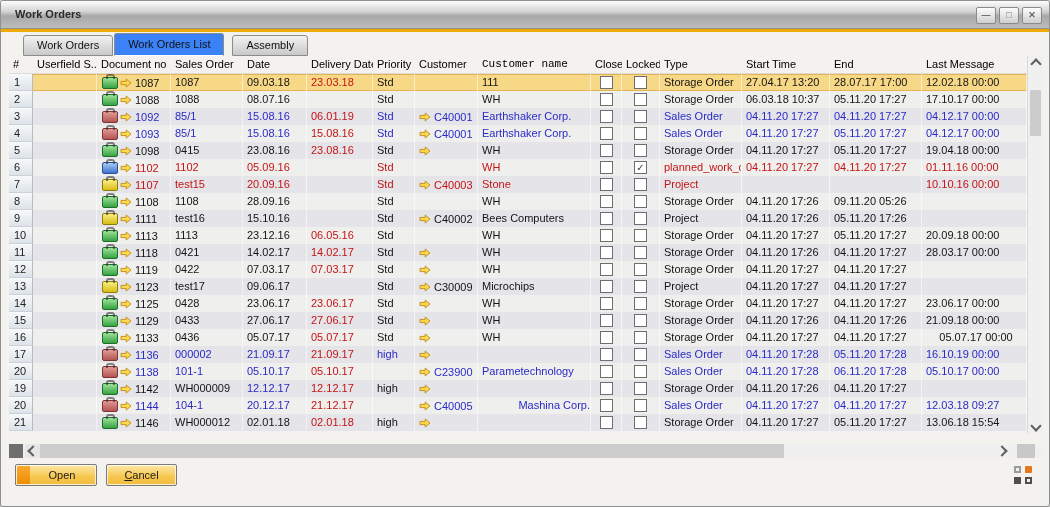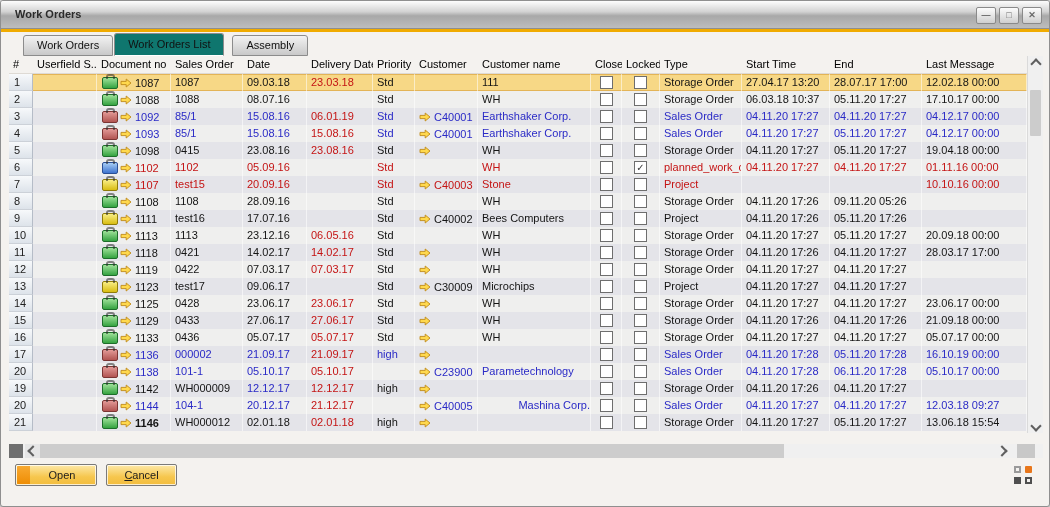--- a/index.html
+++ b/index.html
@@ -18,21 +18,21 @@
   .winbtn{width:18px;height:15px;border:1px solid #8a8a8a;border-radius:2px;
     background:linear-gradient(180deg,#fcfcfc,#cfcfcf);
     display:flex;align-items:center;justify-content:center;
     color:#6a6a6a;font-size:9px;font-weight:bold;line-height:1;cursor:default;}
   .goldbar{position:absolute;left:0;top:28px;right:0;height:3px;background:#F0AB00;}
   
   .tabstrip{position:absolute;left:22px;top:33px;height:22px;display:flex;align-items:flex-end;}
   .tab{height:19px;line-height:18px;padding:0 13px;margin-right:1px;
     border:1px solid #8c8c8c;border-radius:3px 3px 0 0;
     background:linear-gradient(180deg,#f2f2f2,#c9c9c9);color:#111;cursor:default;}
-  .tab.active{height:21px;line-height:20px;background:#0f766e;border-bottom:1px solid #ffffff;}
+  .tab.active{height:21px;line-height:20px;background:#3b82f6;border-bottom:1px solid #ffffff;}
   .tab.gap{margin-left:7px;}
   
   .grid{position:absolute;left:8px;top:55px;width:1034px;height:377px;background:#f4f2ef;}
   .thead{display:flex;height:17px;border-bottom:1px solid #dedad4;}
   .hcell{box-sizing:border-box;padding:2px 0 0 4px;overflow:hidden;white-space:nowrap;color:#000;}
   .tbody{position:relative;}
   .trow{display:flex;height:17px;box-sizing:border-box;}
   .trow.odd{background:#e4e4e9;}
   .trow.even{background:#efefee;}
   .trow.selected{background:#f7d886;box-shadow:inset 0 1px 0 #e3b457, inset 0 -1px 0 #e3b457;}
@@ -124,21 +124,21 @@
   <div class="grid">
     <div class="thead" id="thead">
         <div class="hcell" style="width: 24px;">#</div>
         <div class="hcell" style="width: 64px;">Userfield S...</div>
         <div class="hcell" style="width: 74px;">Document no</div>
         <div class="hcell" style="width: 72px;">Sales Order</div>
         <div class="hcell" style="width: 64px;">Date</div>
         <div class="hcell" style="width: 66px;">Delivery Date</div>
         <div class="hcell" style="width: 42px;">Priority</div>
         <div class="hcell" style="width: 63px;">Customer</div>
-        <div class="hcell" style="width: 113px;">Customer name</div>
+        <div class="hcell" style="width: 113px; font-family: Liberation Mono, monospace;">Customer name</div>
         <div class="hcell" style="width: 31px;">Closed</div>
         <div class="hcell" style="width: 38px;">Locked</div>
         <div class="hcell" style="width: 82px;">Type</div>
         <div class="hcell" style="width: 88px;">Start Time</div>
         <div class="hcell" style="width: 92px;">End</div>
         <div class="hcell" style="width: 105px;">Last Message</div>
       </div>
     <div class="tbody" id="tbody">
         <div class="trow selected">
           <div class="rownum" style="width: 24px;">1</div>
@@ -379,21 +379,21 @@
           <div class="rownum" style="width: 24px;">9</div>
           <div class="tcell txt c-k" style="width: 64px;"></div>
           <div class="tcell " style="width: 74px;">
             <span class="wo-icon wo-yellow"></span>
             <svg class="arrow-icon" width="12" height="10" viewBox="0 0 12 10">
               <path d="M1 3.4h5.2V1L11 5 6.2 9V6.6H1z" fill="#FFD94D" stroke="#C08A18" stroke-width="0.9"></path>
             </svg>
             <span class="c-k">1111</span>
           </div>
           <div class="tcell txt c-k" style="width: 72px;">test16</div>
-          <div class="tcell txt c-k" style="width: 64px;">17.07.16</div>
+          <div class="tcell txt c-k" style="width: 64px;">15.10.16</div>
           <div class="tcell txt c-k" style="width: 66px;"></div>
           <div class="tcell txt c-k" style="width: 42px;">Std</div>
           <div class="tcell " style="width: 63px;">
             <svg class="arrow-icon" width="12" height="10" viewBox="0 0 12 10">
               <path d="M1 3.4h5.2V1L11 5 6.2 9V6.6H1z" fill="#FFD94D" stroke="#C08A18" stroke-width="0.9"></path>
             </svg>
             <span class="c-k">C40002</span>
           </div>
           <div class="tcell txt c-k" style="width: 113px;">Bees Computers</div>
           <div class="tcell cb-cell" style="width: 31px;">
@@ -456,21 +456,21 @@
           <div class="tcell txt c-k" style="width: 113px;">WH</div>
           <div class="tcell cb-cell" style="width: 31px;">
             <span class="cb"></span>
           </div>
           <div class="tcell cb-cell" style="width: 38px;">
             <span class="cb"></span>
           </div>
           <div class="tcell txt c-k" style="width: 82px;">Storage Order</div>
           <div class="tcell txt c-k" style="width: 88px;">04.11.20 17:26</div>
           <div class="tcell txt c-k" style="width: 92px;">04.11.20 17:27</div>
-          <div class="tcell txt c-k" style="width: 105px;">28.03.17 17:00</div>
+          <div class="tcell txt c-k" style="width: 105px;">28.03.17 00:00</div>
         </div>
         <div class="trow even">
           <div class="rownum" style="width: 24px;">12</div>
           <div class="tcell txt c-k" style="width: 64px;"></div>
           <div class="tcell " style="width: 74px;">
             <span class="wo-icon wo-green"></span>
             <svg class="arrow-icon" width="12" height="10" viewBox="0 0 12 10">
               <path d="M1 3.4h5.2V1L11 5 6.2 9V6.6H1z" fill="#FFD94D" stroke="#C08A18" stroke-width="0.9"></path>
             </svg>
             <span class="c-k">1119</span>
@@ -612,21 +612,21 @@
           <div class="tcell txt c-k" style="width: 113px;">WH</div>
           <div class="tcell cb-cell" style="width: 31px;">
             <span class="cb"></span>
           </div>
           <div class="tcell cb-cell" style="width: 38px;">
             <span class="cb"></span>
           </div>
           <div class="tcell txt c-k" style="width: 82px;">Storage Order</div>
           <div class="tcell txt c-k" style="width: 88px;">04.11.20 17:27</div>
           <div class="tcell txt c-k" style="width: 92px;">04.11.20 17:27</div>
-          <div class="tcell txt c-k" style="width: 105px;">05.07.17 00:00</div>
+          <div class="tcell txt c-k" style="width: 105px; text-align: center;">05.07.17 00:00</div>
         </div>
         <div class="trow odd">
           <div class="rownum" style="width: 24px;">17</div>
           <div class="tcell txt c-b" style="width: 64px;"></div>
           <div class="tcell " style="width: 74px;">
             <span class="wo-icon wo-red"></span>
             <svg class="arrow-icon" width="12" height="10" viewBox="0 0 12 10">
               <path d="M1 3.4h5.2V1L11 5 6.2 9V6.6H1z" fill="#FFD94D" stroke="#C08A18" stroke-width="0.9"></path>
             </svg>
             <span class="c-b">1136</span>
@@ -743,21 +743,21 @@
             <span class="cb"></span>
           </div>
           <div class="tcell txt c-b" style="width: 82px;">Sales Order</div>
           <div class="tcell txt c-b" style="width: 88px;">04.11.20 17:27</div>
           <div class="tcell txt c-b" style="width: 92px;">04.11.20 17:27</div>
           <div class="tcell txt c-b" style="width: 105px;">12.03.18 09:27</div>
         </div>
         <div class="trow odd">
           <div class="rownum" style="width: 24px;">21</div>
           <div class="tcell txt c-k" style="width: 64px;"></div>
-          <div class="tcell " style="width: 74px; font-weight: bold;">
+          <div class="tcell " style="width: 74px;">
             <span class="wo-icon wo-green"></span>
             <svg class="arrow-icon" width="12" height="10" viewBox="0 0 12 10">
               <path d="M1 3.4h5.2V1L11 5 6.2 9V6.6H1z" fill="#FFD94D" stroke="#C08A18" stroke-width="0.9"></path>
             </svg>
             <span class="c-k">1146</span>
           </div>
           <div class="tcell txt c-k" style="width: 72px;">WH000012</div>
           <div class="tcell txt c-k" style="width: 64px;">02.01.18</div>
           <div class="tcell txt c-r" style="width: 66px;">02.01.18</div>
           <div class="tcell txt c-k" style="width: 42px;">high</div>

